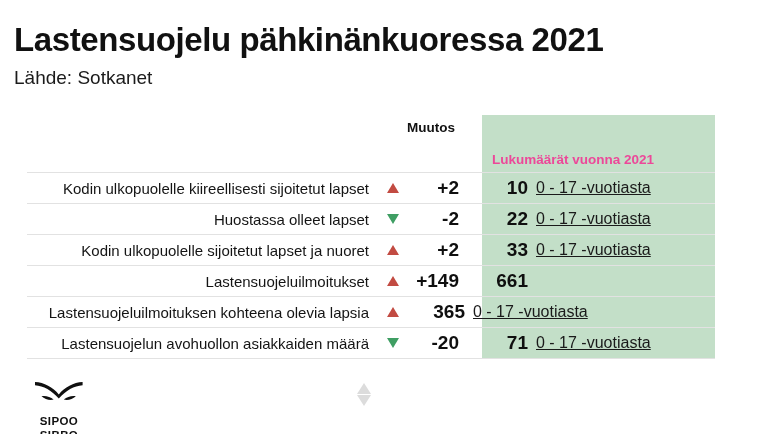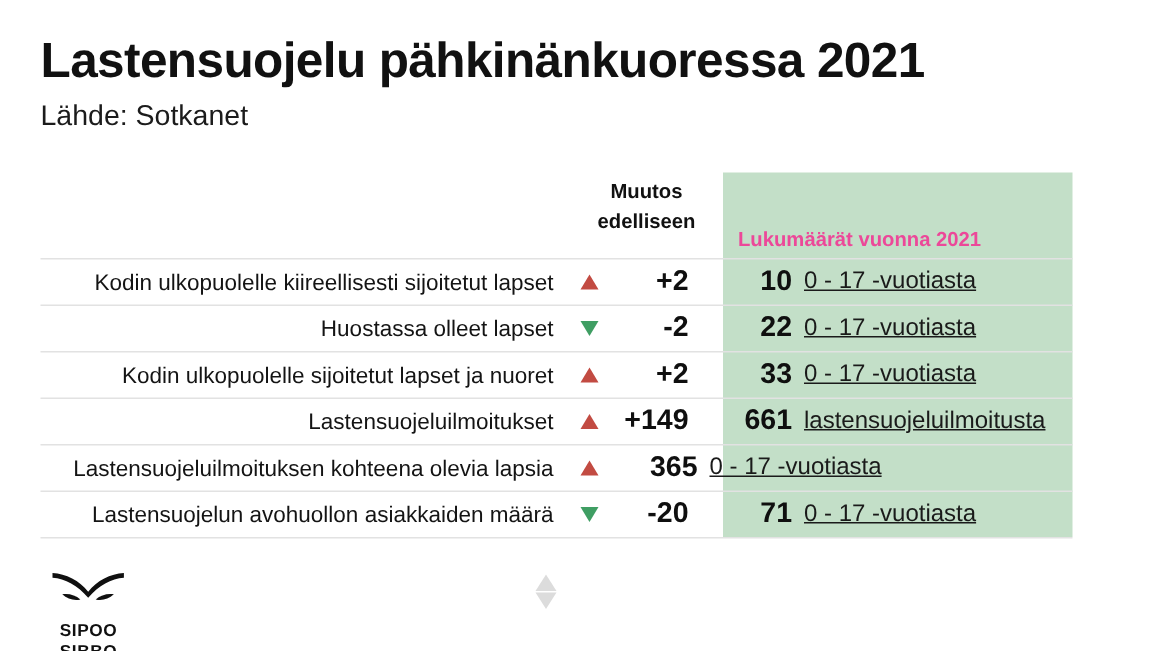--- a/index.html
+++ b/index.html
@@ -12,21 +12,21 @@
     height: 434px;
     overflow: hidden;
     font-family: "Liberation Sans", sans-serif;
     color: #1a1a1a;
     position: relative;
   }
 
   
   .header {
     position: absolute;
-    left: 27px;
+    left: 14px;
     top: 22px;
     width: 714px;
   }
   .title {
     font-size: 33px;
     font-weight: 700;
     letter-spacing: -0.4px;
     line-height: 1.1;
     color: #111111;
     white-space: nowrap;
@@ -192,21 +192,20 @@
 
 <div class="header">
   <div class="title">Lastensuojelu pähkinänkuoressa 2021</div>
   <div class="subtitle">Lähde: Sotkanet</div>
 </div>
 
 <div class="green-panel"></div>
 
 <div class="col-head-change">
   <div>Muutos</div>
-  <div>edelliseen</div>
 </div>
 <div class="col-head-counts">Lukumäärät  vuonna 2021</div>
 
 <div class="table">
 
   <div class="row">
     <div class="row-label">Kodin ulkopuolelle kiireellisesti sijoitetut lapset</div>
     <div class="row-arrow">
         <span class="arrow up"></span>
       </div>
@@ -235,21 +234,20 @@
     <div class="row-unit">0 - 17 -vuotiasta</div>
   </div>
 
   <div class="row">
     <div class="row-label">Lastensuojeluilmoitukset</div>
     <div class="row-arrow">
         <span class="arrow up"></span>
       </div>
     <div class="row-change">+149</div>
     <div class="row-count">661</div>
-    <div class="row-unit">lastensuojeluilmoitusta</div>
   </div>
 
   <div class="row">
     <div class="row-label">Lastensuojeluilmoituksen kohteena olevia lapsia</div>
     <div class="row-arrow">
         <span class="arrow up"></span>
       </div>
     <div class="row-count">365</div>
     <div class="row-unit">0 - 17 -vuotiasta</div>
   </div>

